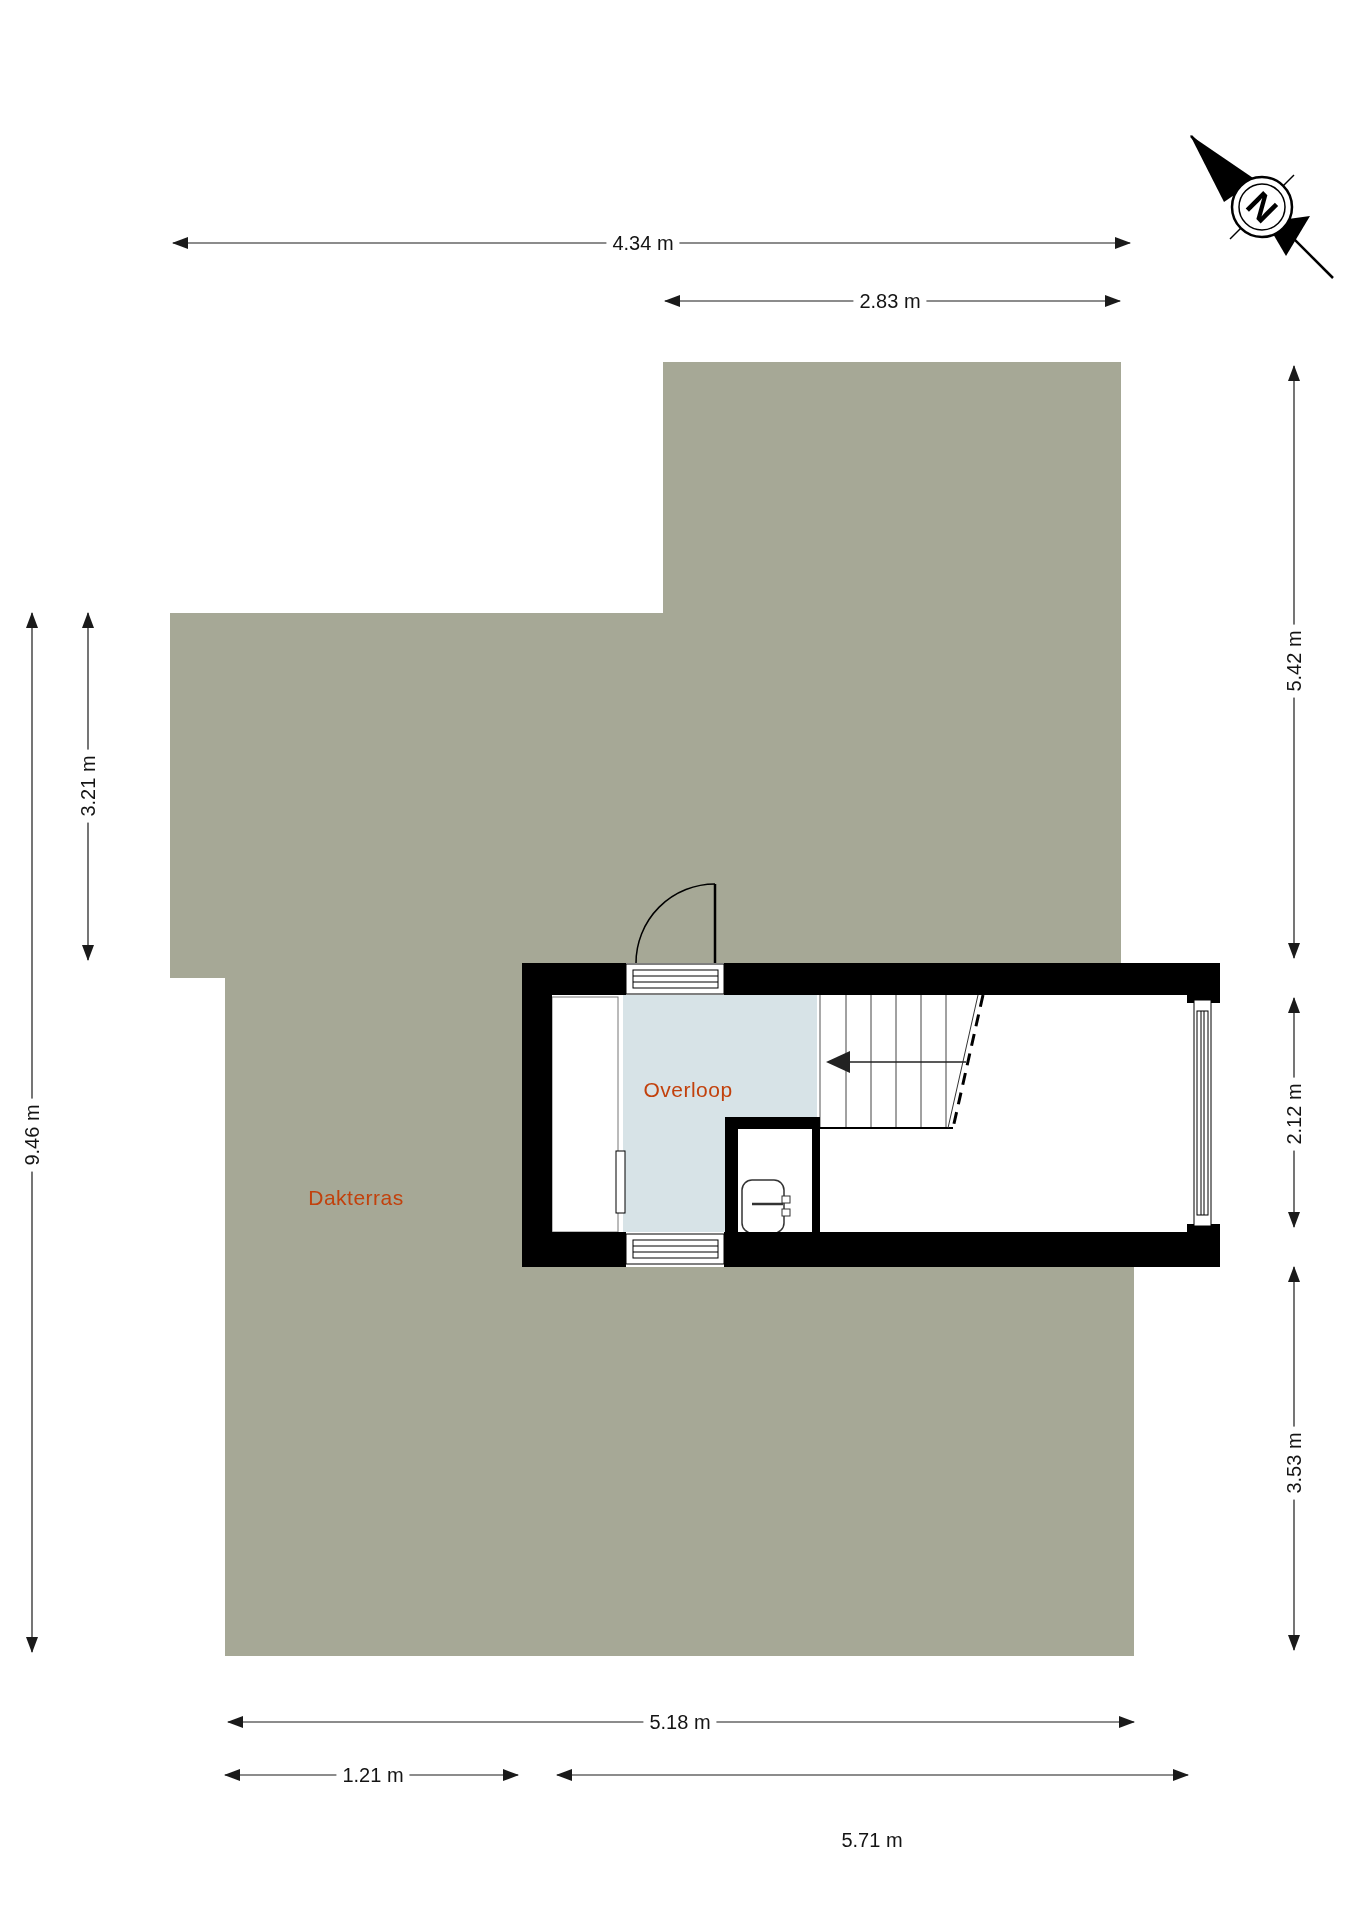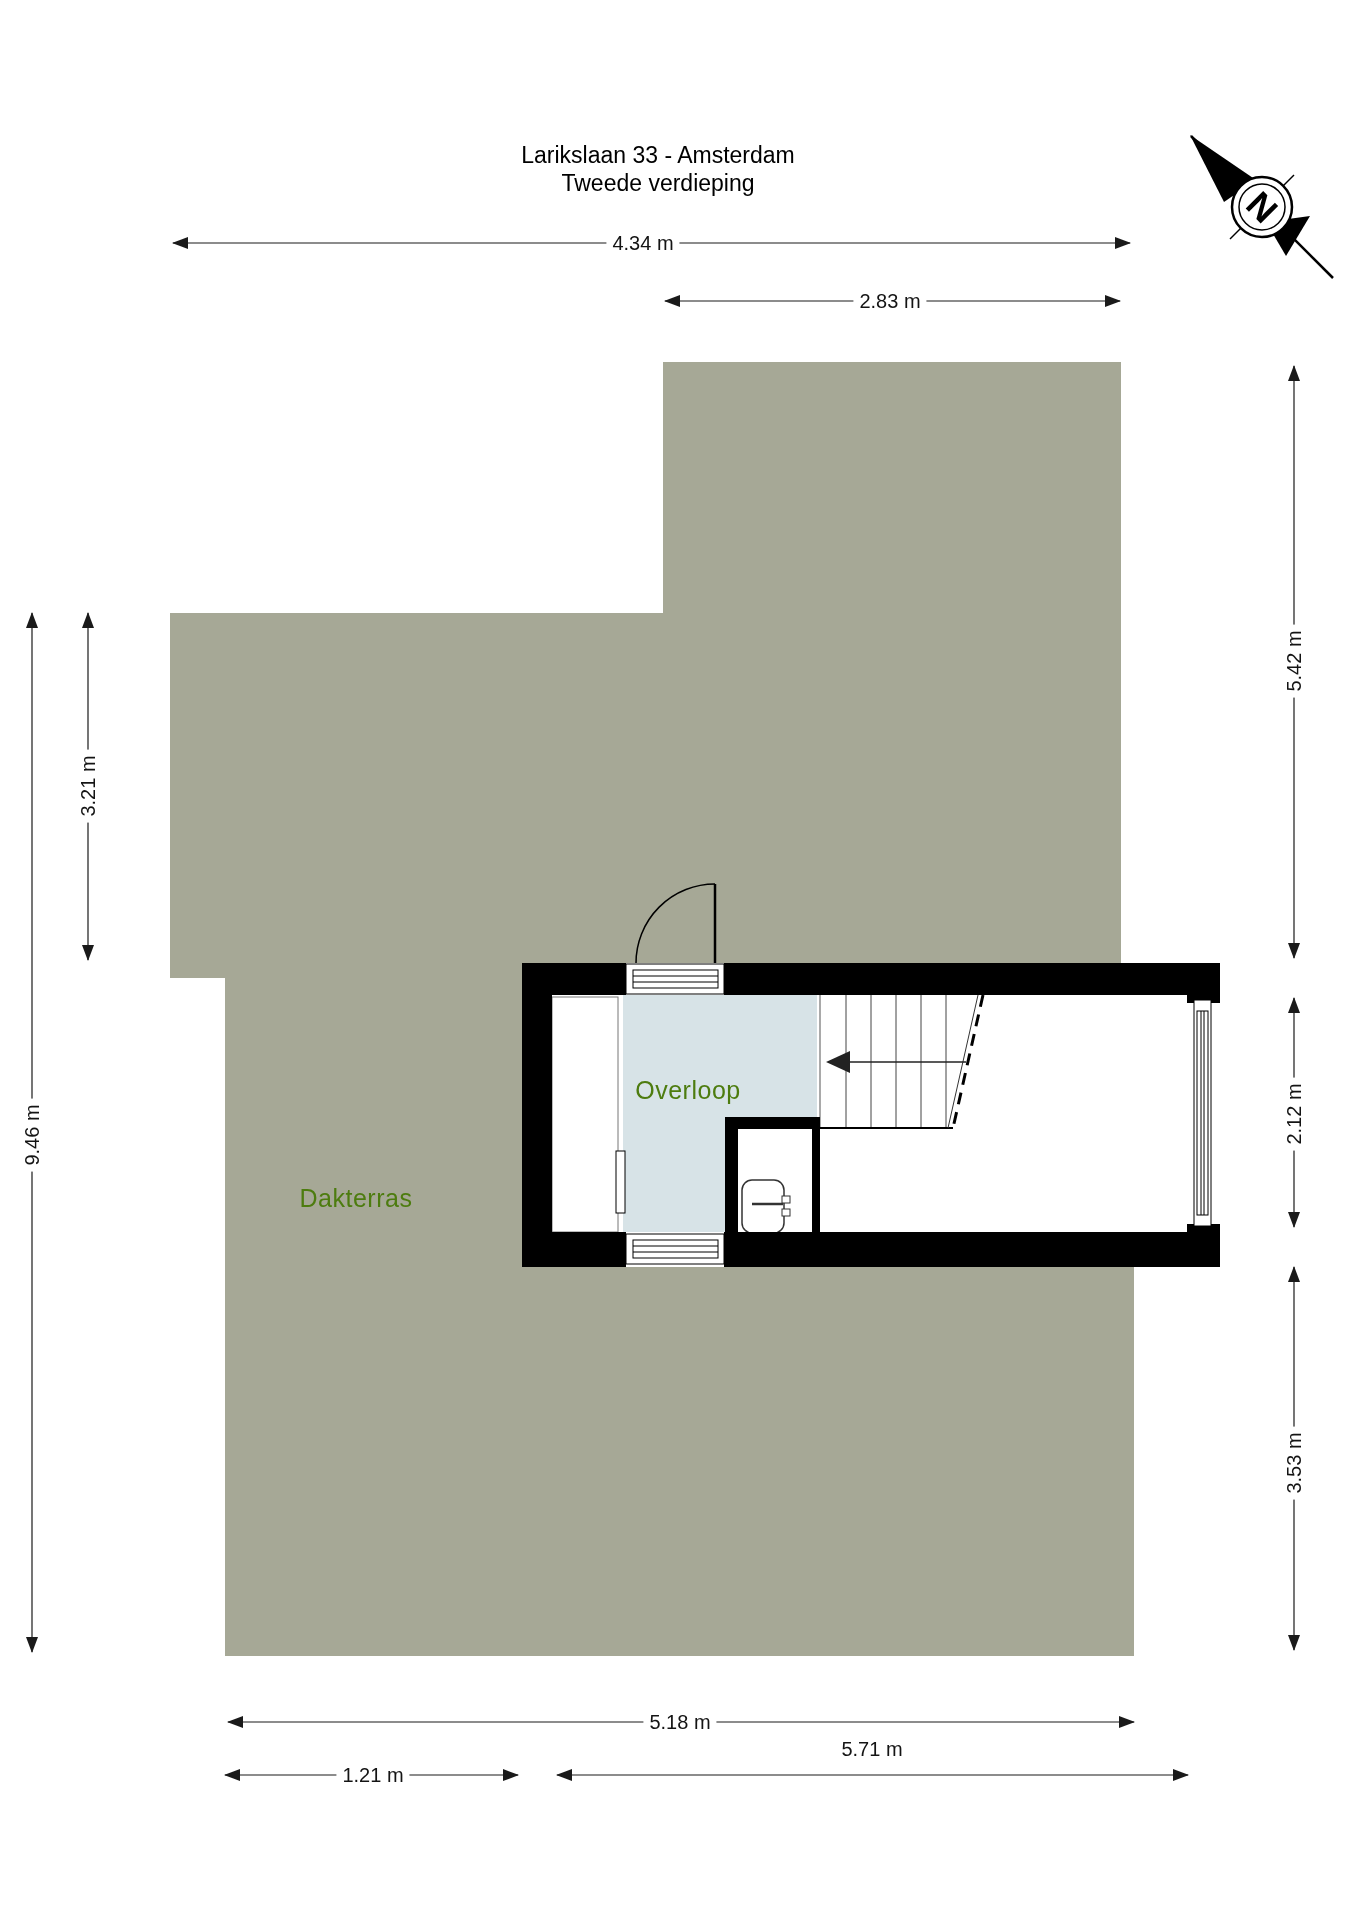--- a/index.html
+++ b/index.html
@@ -12,21 +12,21 @@
     position:absolute;left:658px;top:141px;transform:translateX(-50%);
     text-align:center;font-size:23px;line-height:28px;color:#000;white-space:nowrap;
   }
   .lbl{
     position:absolute;transform:translate(-50%,-50%);
     font-size:20px;color:#141414;background:#fff;padding:0 6px;white-space:nowrap;
   }
   .lbl.rot{transform:translate(-50%,-50%) rotate(-90deg);}
   .room-lbl{
     position:absolute;transform:translate(-50%,-50%);
-    font-size:25px;color:#4d7c0f;background:transparent;padding:0;white-space:nowrap;
+    font-size:21px;color:#c2410c;background:transparent;padding:0;white-space:nowrap;
     letter-spacing:0.5px;
   }
 </style>
 </head>
 <body>
 
 <div class="canvas">
 
   <svg class="plan-svg" width="1358" height="1920" viewBox="0 0 1358 1920">
     <defs>
@@ -131,32 +131,28 @@
       <line x1="1191" y1="136" x2="1333" y2="278" stroke="#000" stroke-width="2.5"></line>
       <polygon points="1190,135 1256,180 1224,202" fill="#000"></polygon>
       <polygon points="1266,222 1310,216 1286,256" fill="#000"></polygon>
       <line x1="1230" y1="239" x2="1294" y2="175" stroke="#000" stroke-width="1.5"></line>
       <circle cx="1262" cy="207" r="30" fill="#ffffff" stroke="#000" stroke-width="2.5"></circle>
       <circle cx="1262" cy="207" r="23" fill="none" stroke="#000" stroke-width="1.5"></circle>
       <text x="1262" y="207" transform="rotate(45,1262,207)" text-anchor="middle" dominant-baseline="central" font-size="36" font-weight="bold" font-family="Liberation Sans, sans-serif" fill="#000">N</text>
     </g>
   </svg>
 
-  <div class="title-block">
-    <div>Larikslaan 33 - Amsterdam</div>
-    <div>Tweede verdieping</div>
-  </div>
 
   <div class="room-lbl" style="left:356px;top:1198px;text-align:center;">Dakterras</div>
   <div class="room-lbl" style="left:688px;top:1090px;">Overloop</div>
 
   <div class="lbl" style="left:643px;top:243px;">4.34 m</div>
   <div class="lbl" style="left:890px;top:301px;">2.83 m</div>
   <div class="lbl rot" style="left:1294px;top:661px;">5.42 m</div>
   <div class="lbl rot" style="left:1294px;top:1114px;">2.12 m</div>
   <div class="lbl rot" style="left:1294px;top:1463px;">3.53 m</div>
   <div class="lbl rot" style="left:88px;top:786px;">3.21 m</div>
   <div class="lbl rot" style="left:32px;top:1135px;">9.46 m</div>
   <div class="lbl" style="left:680px;top:1722px;">5.18 m</div>
   <div class="lbl" style="left:373px;top:1775px;">1.21 m</div>
-  <div class="lbl" style="left:872px;top:1749px;">5.71 m</div>
+  <div class="lbl" style="left:872px;top:1840px;">5.71 m</div>
 
 </div>
 
 </body></html>

